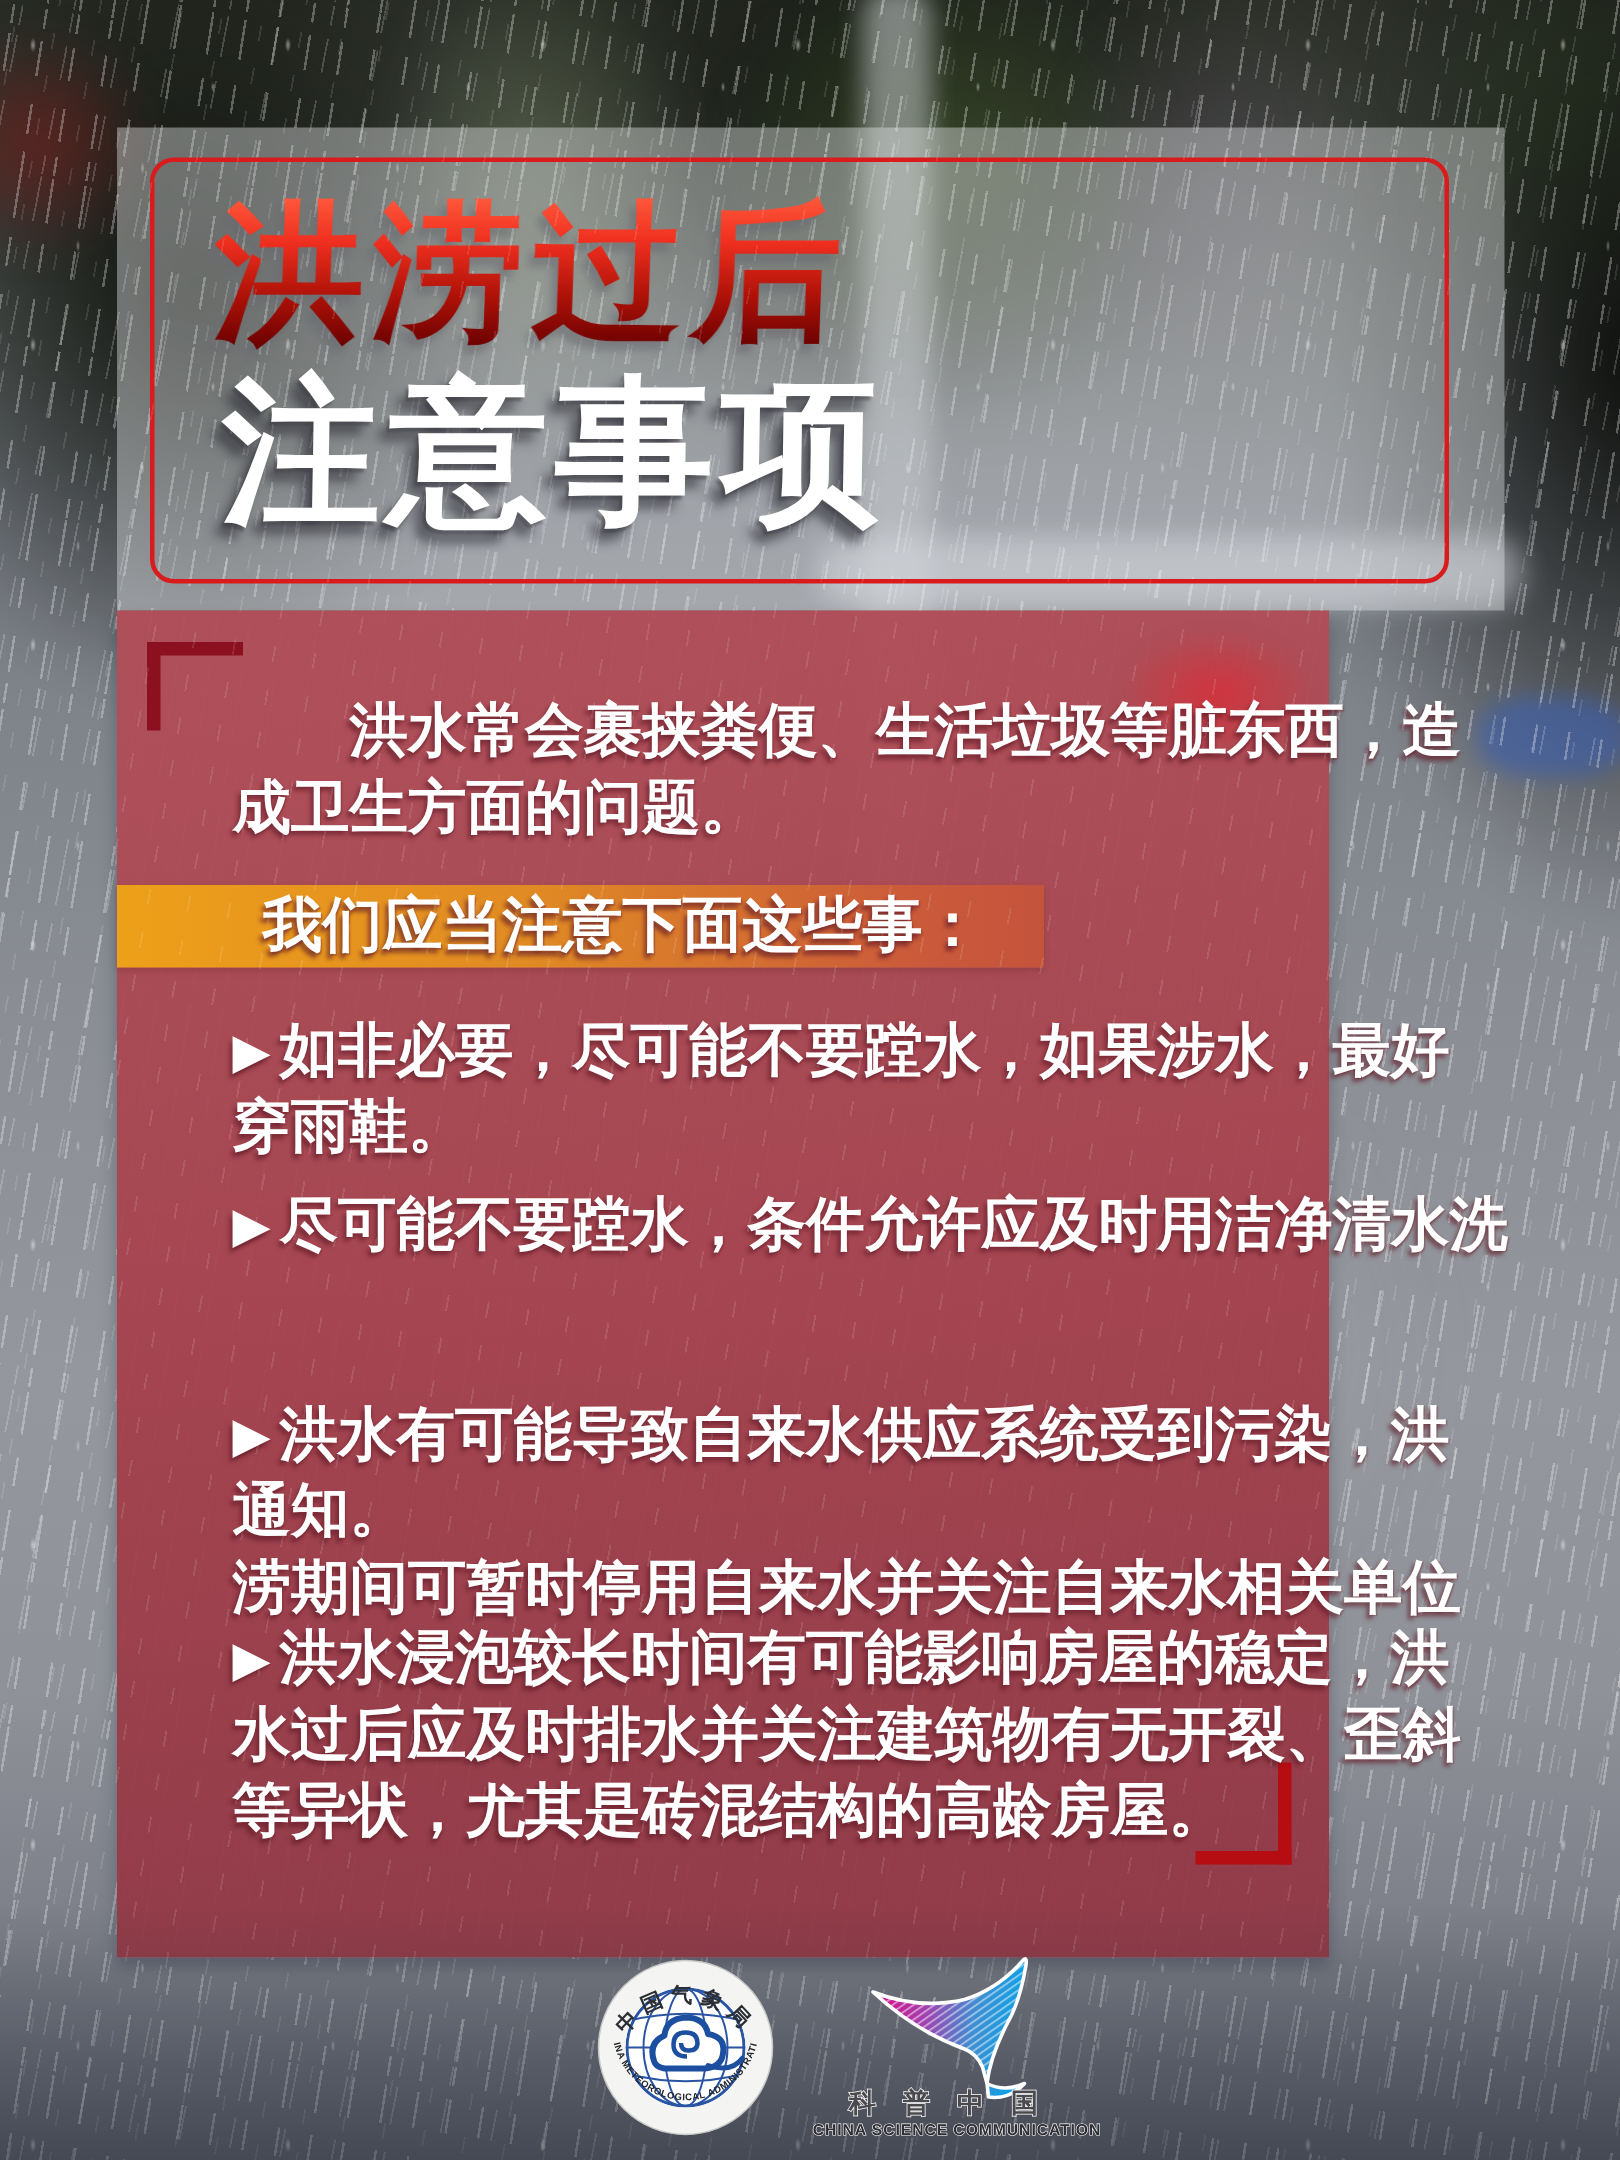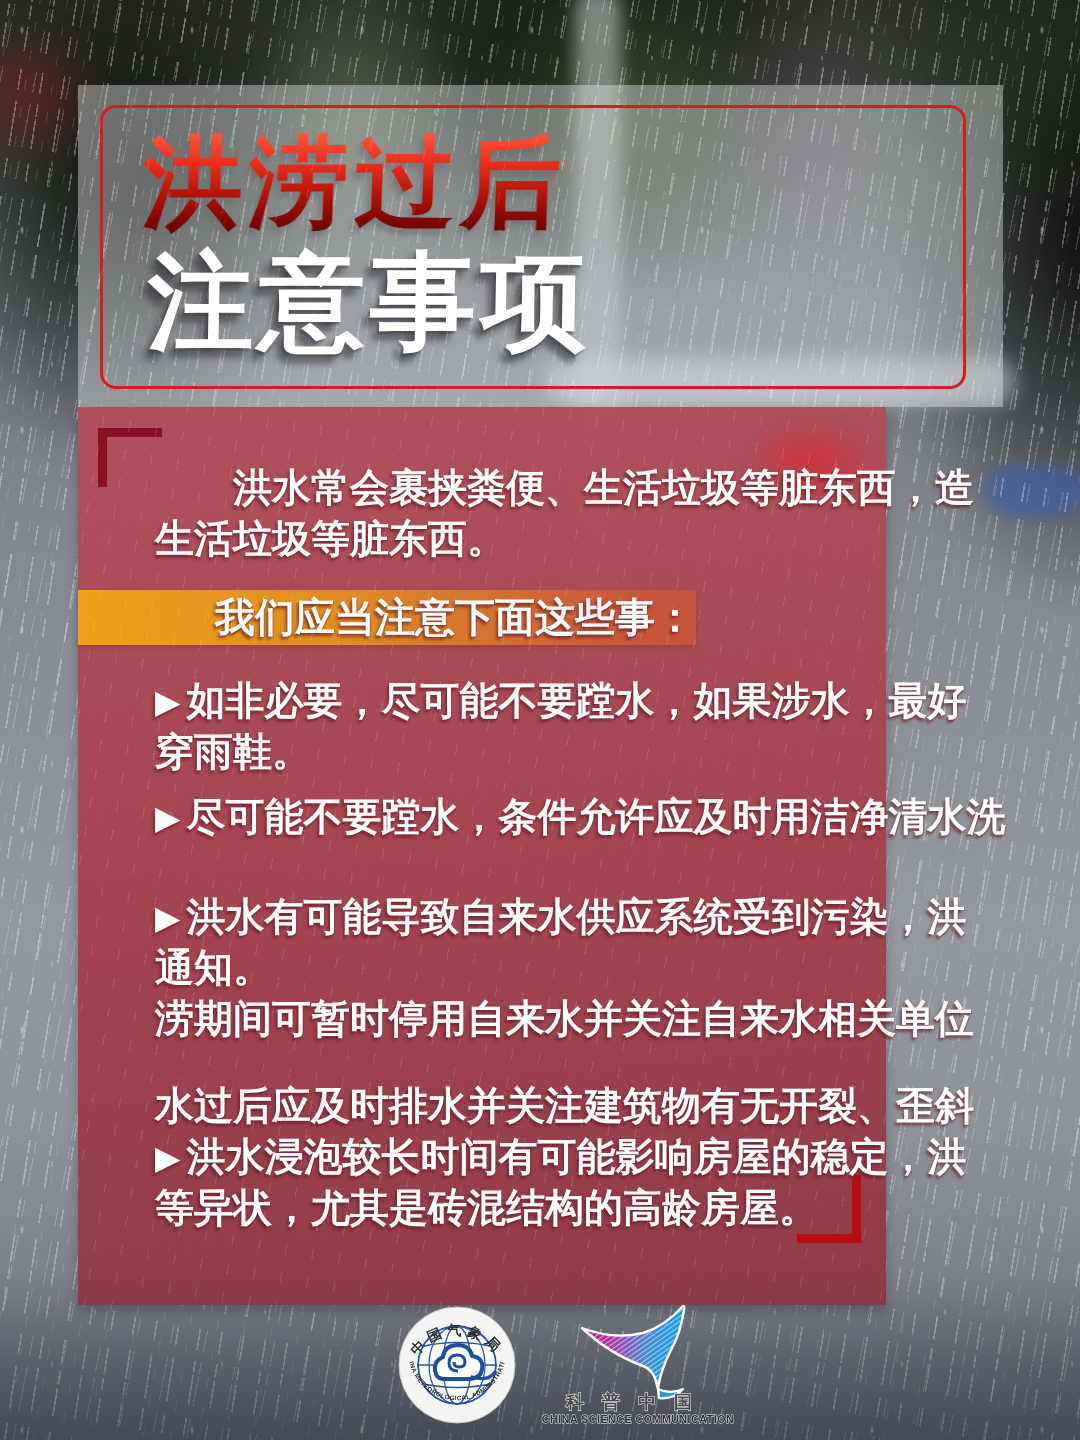--- a/index.html
+++ b/index.html
@@ -61,22 +61,22 @@
   .taillight{left:668px;top:14px;width:130px;height:84px;background:radial-gradient(closest-side,rgba(235,32,42,.6),rgba(235,32,42,0));filter:blur(6px);}
   .bracket-tl{left:20px;top:21px;width:55px;height:50px;border-left:9px solid #8c1120;border-top:9px solid #8c1120;}
   .bracket-br{right:25px;bottom:62px;width:55px;height:59px;border-right:9px solid #b60d12;border-bottom:9px solid #b60d12;}
   .line{height:51px;line-height:51px;font-size:39px;font-weight:700;color:#ffffff;white-space:nowrap;
       text-shadow:-2px 3px 3px rgba(98,28,40,.65), 1px 1px 1px rgba(120,40,50,.4);}
   .indent{padding-left:78px;}
   .intro{left:77px;top:55px;}
   .hl-bar{left:0;top:183px;width:618px;height:55px;
       background:linear-gradient(90deg,#eda019 0%,#e08a24 45%,#cb5b3a 85%,#c4533c 100%);
       box-shadow:0 2px 4px rgba(90,30,20,.25);}
-  .hl-bar .line{padding-left:97px;height:55px;line-height:55px;font-size:40px;margin-left:40px;}
-  .b1{left:77px;top:268px;} .b2{left:77px;top:384px;} .b3{left:77px;top:484px;} .b4{left:77px;top:673px;}
+  .hl-bar .line{padding-left:97px;height:55px;line-height:55px;font-size:40px;}
+  .b1{left:77px;top:268px;} .b2{left:77px;top:384px;} .b3{left:77px;top:524px;} .b4{left:77px;top:673px;}
   .marker{display:inline-block;margin-right:6px;font-size:33px;vertical-align:1px;}
 
   
   .cma{left:396px;top:1304px;}
   .cscs{left:538px;top:1288px;}
   svg text{font-family:"Liberation Sans","DejaVu Sans",sans-serif;}
 </style>
 </head>
 <body>
 
@@ -103,21 +103,21 @@
   <div class="abs title-red">洪涝过后</div>
   <div class="abs title-white">注意事项</div>
 
   <div class="abs panel">
     <div class="abs taillight"></div>
     <div class="abs bracket-tl"></div>
     <div class="abs bracket-br"></div>
 
     <div class="abs intro">
       <div class="line indent">洪水常会裹挟粪便、生活垃圾等脏东西，造</div>
-      <div class="line">生活垃圾等脏东西。</div>
+      <div class="line">成卫生方面的问题。</div>
     </div>
 
     <div class="abs hl-bar">
       <div class="line">我们应当注意下面这些事：</div>
     </div>
 
     <div class="abs b1">
       <div class="line"><span class="marker">▶</span><span>如非必要，尽可能不要蹚水，如果涉水，最好</span></div>
       <div class="line">穿雨鞋。</div>
     </div>
@@ -126,22 +126,22 @@
       <div class="line"><span class="marker">▶</span><span>尽可能不要蹚水，条件允许应及时用洁净清水洗</span></div>
     </div>
 
     <div class="abs b3">
       <div class="line"><span class="marker">▶</span><span>洪水有可能导致自来水供应系统受到污染，洪</span></div>
       <div class="line">通知。</div>
       <div class="line">涝期间可暂时停用自来水并关注自来水相关单位</div>
     </div>
 
     <div class="abs b4">
+      <div class="line"><span class="marker">▶</span><span>洪水浸泡较长时间有可能影响房屋的稳定，洪</span></div>
       <div class="line">水过后应及时排水并关注建筑物有无开裂、歪斜</div>
-      <div class="line"><span class="marker">▶</span><span>洪水浸泡较长时间有可能影响房屋的稳定，洪</span></div>
       <div class="line">等异状，尤其是砖混结构的高龄房屋。</div>
     </div>
   </div>
 
   <div class="abs rain-top"></div>
   <div class="abs bottom-dark"></div>
 
   <svg class="abs cma" width="122" height="122" viewBox="0 0 122 122">
     <defs>
         <clipPath id="cmaGlobe">

